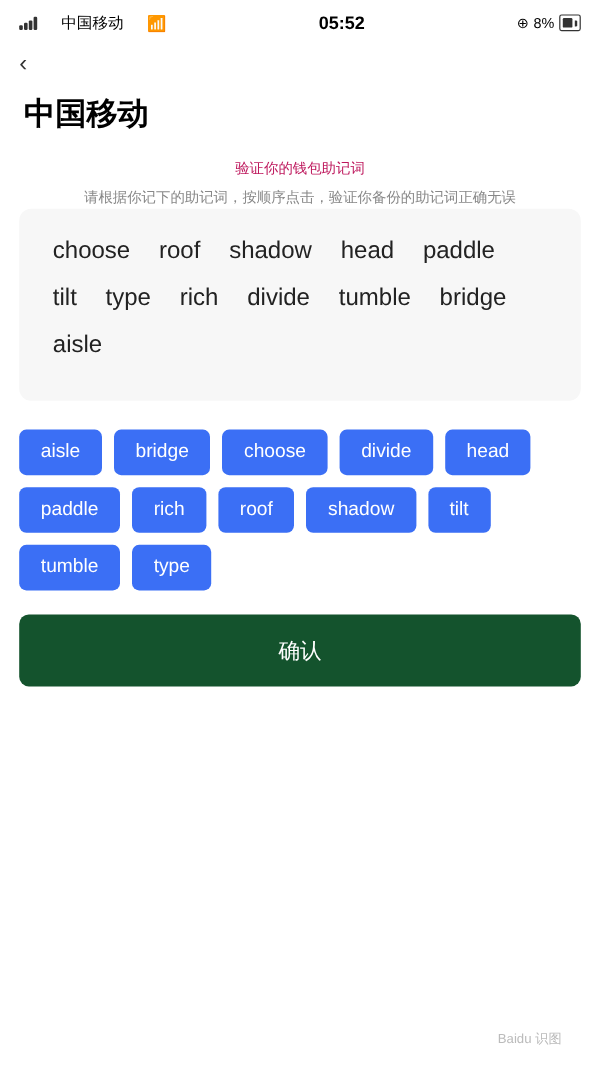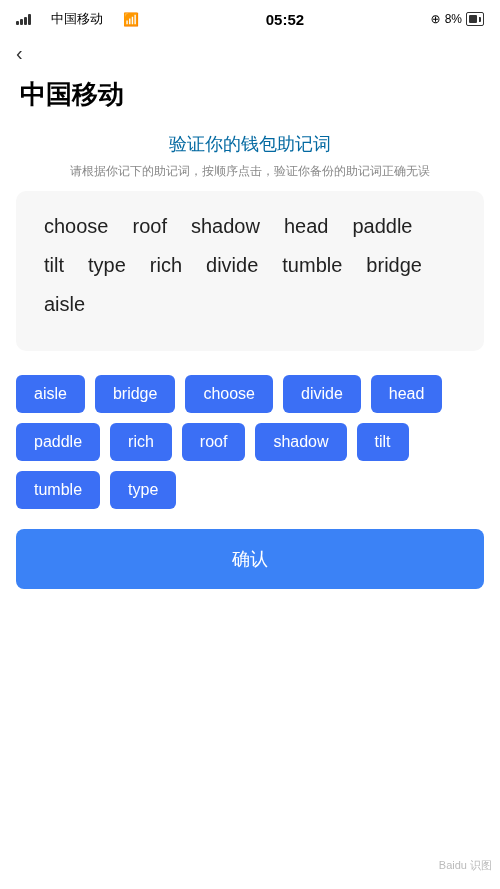--- a/index.html
+++ b/index.html
@@ -59,33 +59,33 @@
     .page-title {
       font-size: 26px;
       font-weight: bold;
       padding: 8px 20px 20px;
       color: #000;
     }
 
     
     .section-title {
       text-align: center;
-      font-size: 18px;
+      font-size: 12px;
       font-weight: 500;
-      color: #0369a1;
+      color: #be185d;
       margin-bottom: 6px;
     }
 
     .section-desc {
       text-align: center;
       font-size: 12px;
       color: #888;
       padding: 0 14px;
       line-height: 1.6;
-      margin-bottom: 10px;
+      margin-bottom: 0;
     }
 
     
     .word-box {
       margin: 0 16px 24px;
       background: #f7f7f7;
       border-radius: 10px;
       padding: 20px 16px 14px;
       min-height: 160px;
     }
@@ -120,35 +120,35 @@
       padding: 10px 18px;
       font-size: 16px;
       cursor: pointer;
       font-weight: 400;
     }
 
     
     .confirm-btn {
       margin: 0 16px;
       width: calc(100% - 32px);
-      background: #3b82f6;
+      background: #14532d;
       color: #fff;
       border: none;
       border-radius: 8px;
       padding: 18px;
       font-size: 18px;
       cursor: pointer;
       font-weight: 500;
     }
 
     
     .watermark {
       position: absolute;
       bottom: 16px;
-      right: 8px;
+      right: 32px;
       font-size: 11px;
       color: #bbb;
       text-align: left;
     }
   </style>
 </head>
 <body>
 
 
 

